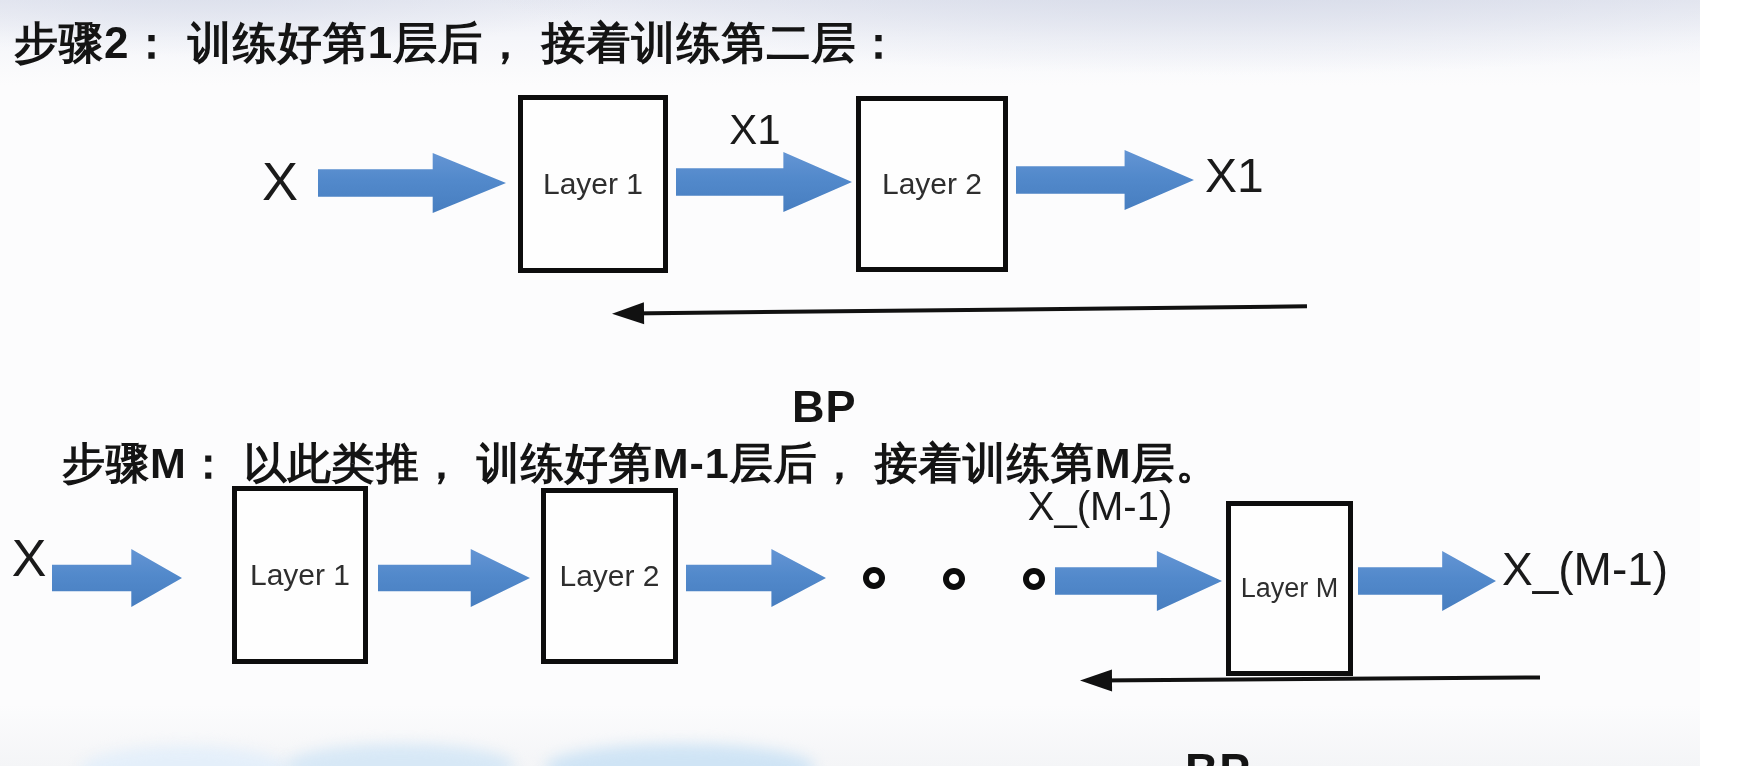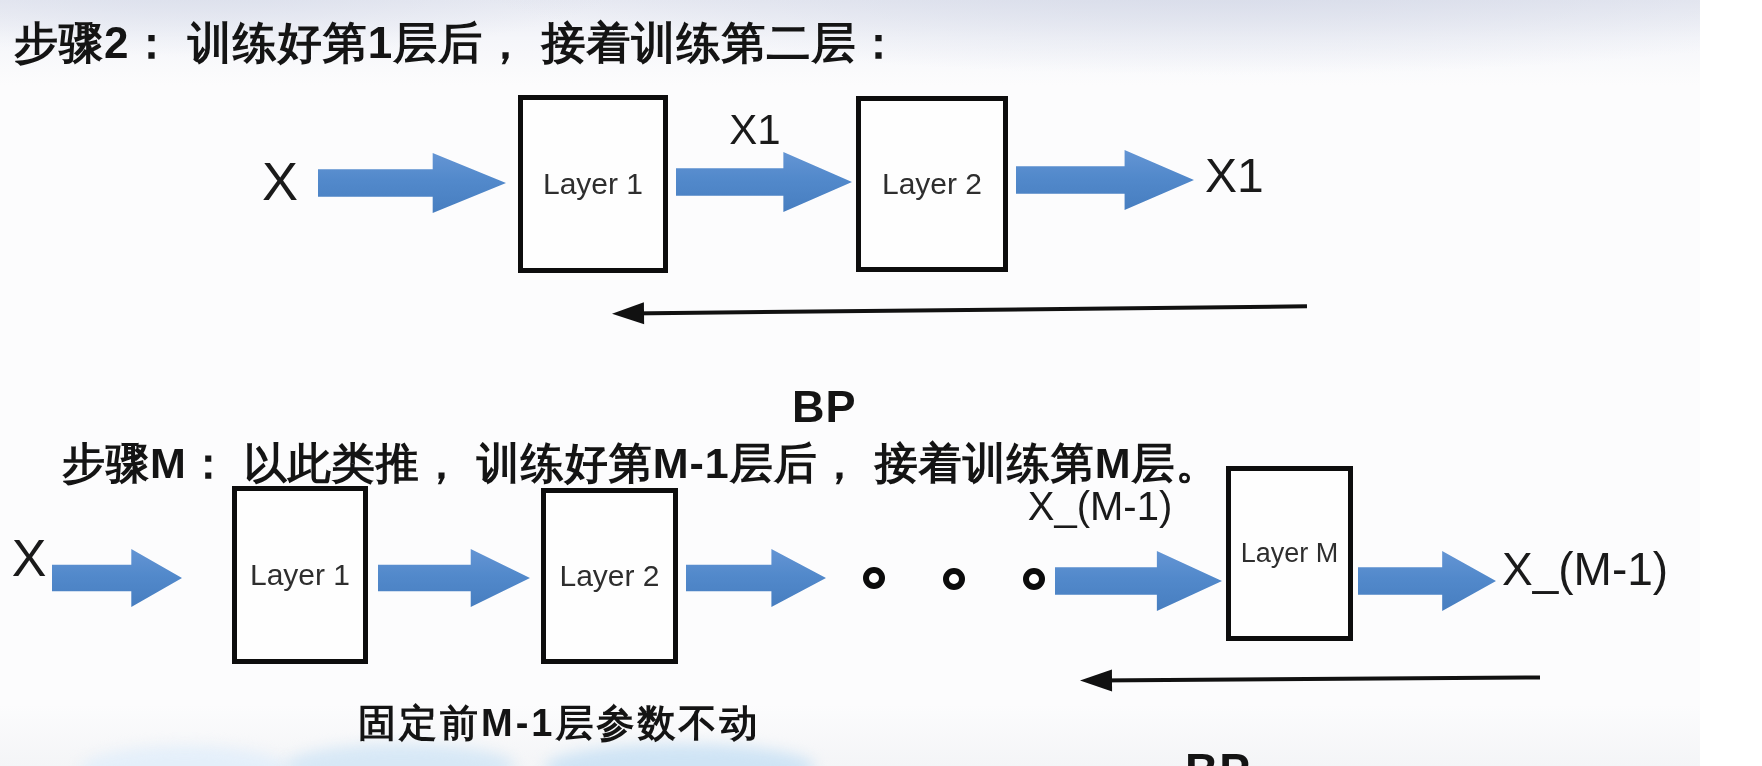--- a/index.html
+++ b/index.html
@@ -112,30 +112,29 @@
   <div class="fat-arrow" style="left:686px;top:549px;width:140px;height:58px;"></div>
 
   <div class="dot" style="left:863px;top:567px;"></div>
   <div class="dot" style="left:943px;top:568px;"></div>
   <div class="dot" style="left:1023px;top:568px;"></div>
 
   <div class="t mid-x" style="left:990px;top:484px;width:220px;text-align:center;font-size:40px;">X_(M-1)</div>
 
   <div class="fat-arrow" style="left:1055px;top:551px;width:167px;height:60px;"></div>
 
-  <div class="lbox" style="left:1226px;top:466px;width:127px;height:175px;">
+  <div class="lbox" style="left:1226px;top:501px;width:127px;height:175px;">
     <span style="font-size:27px;">Layer M</span>
   </div>
 
   <div class="fat-arrow" style="left:1358px;top:551px;width:138px;height:60px;"></div>
 
   <div class="t big-x" style="left:1502px;top:542px;font-size:46px;">X_(M-1)</div>
 
   <div class="thin-arrow" style="left:1080px;top:666px;width:460px;transform:rotate(-0.4deg);">
     <div class="shaft"></div>
       <div class="head"></div>
   </div>
 
-  <div class="t cjk-note" style="left:358px;top:698px;font-size:38px;">固定前M-1层参数不动</div>
 
   <div class="t bp-t" style="left:1185px;top:696px;font-size:46px;">BP</div>
 
 </div>
 
 </body></html>

